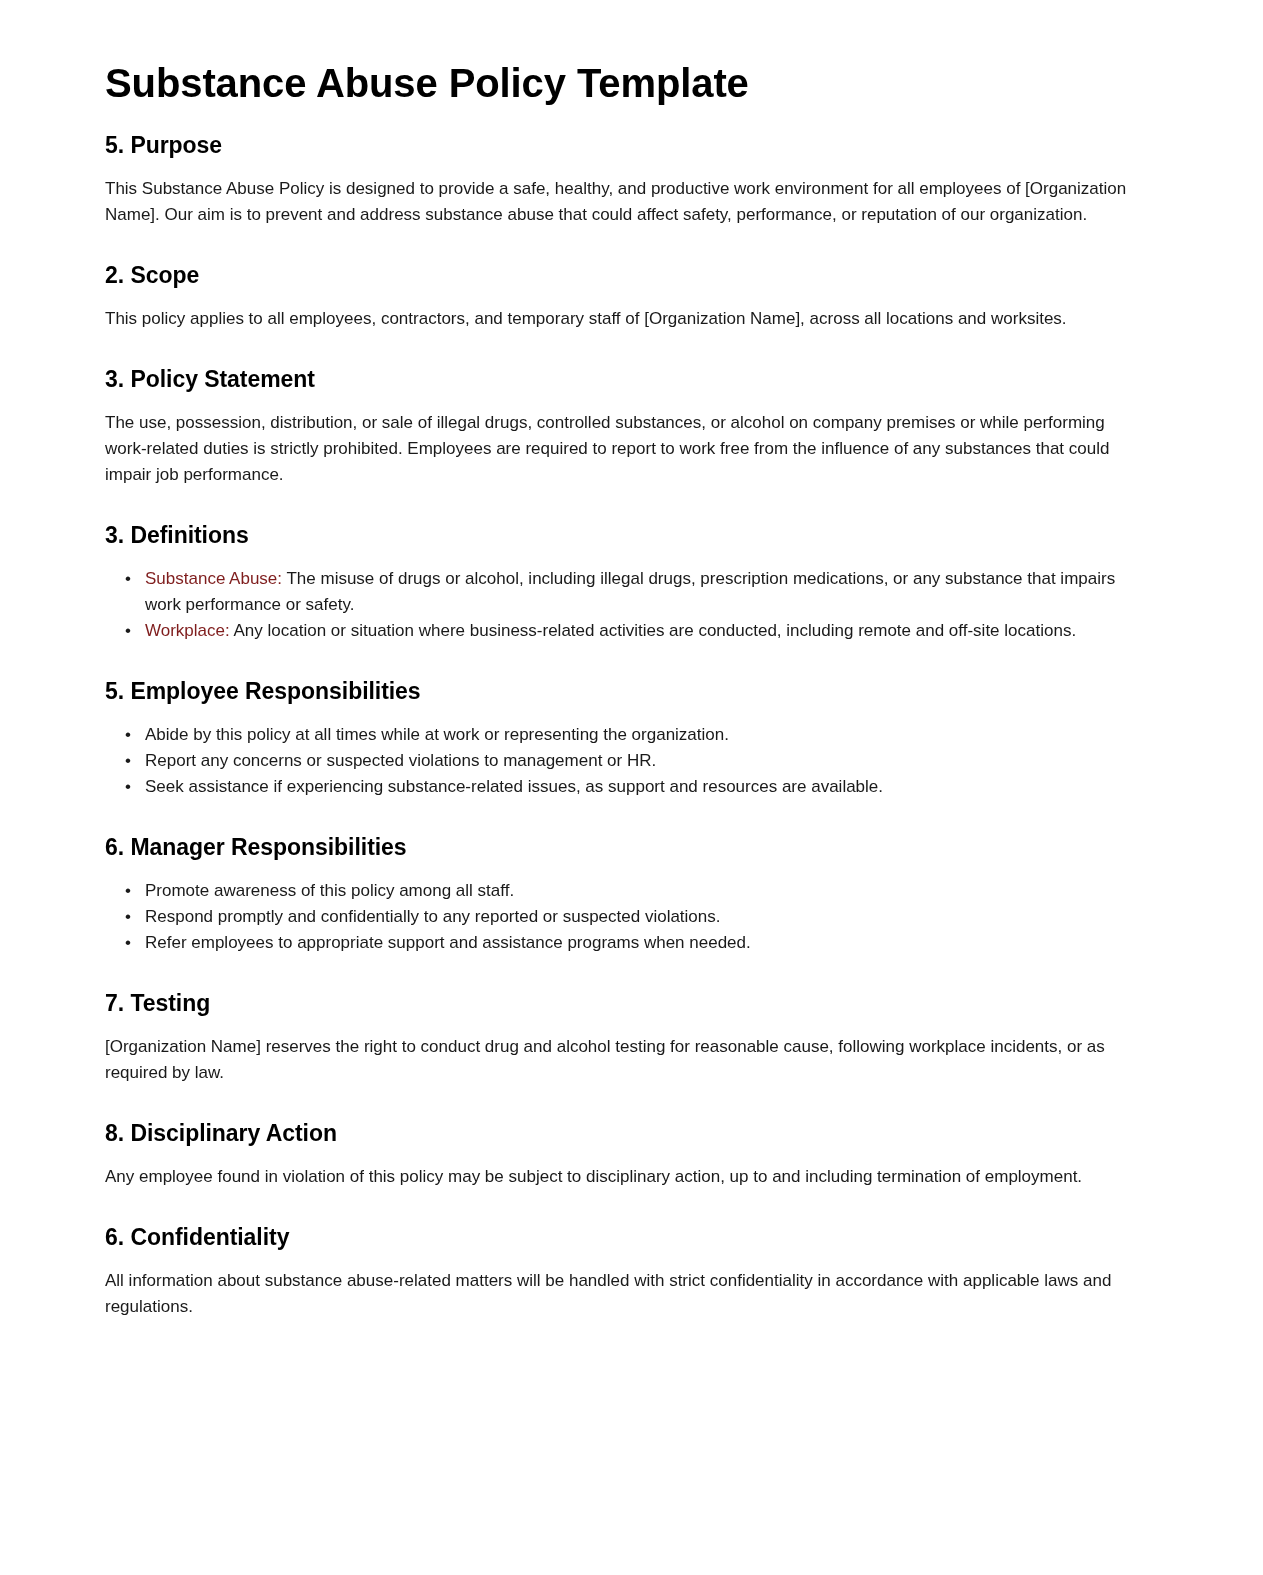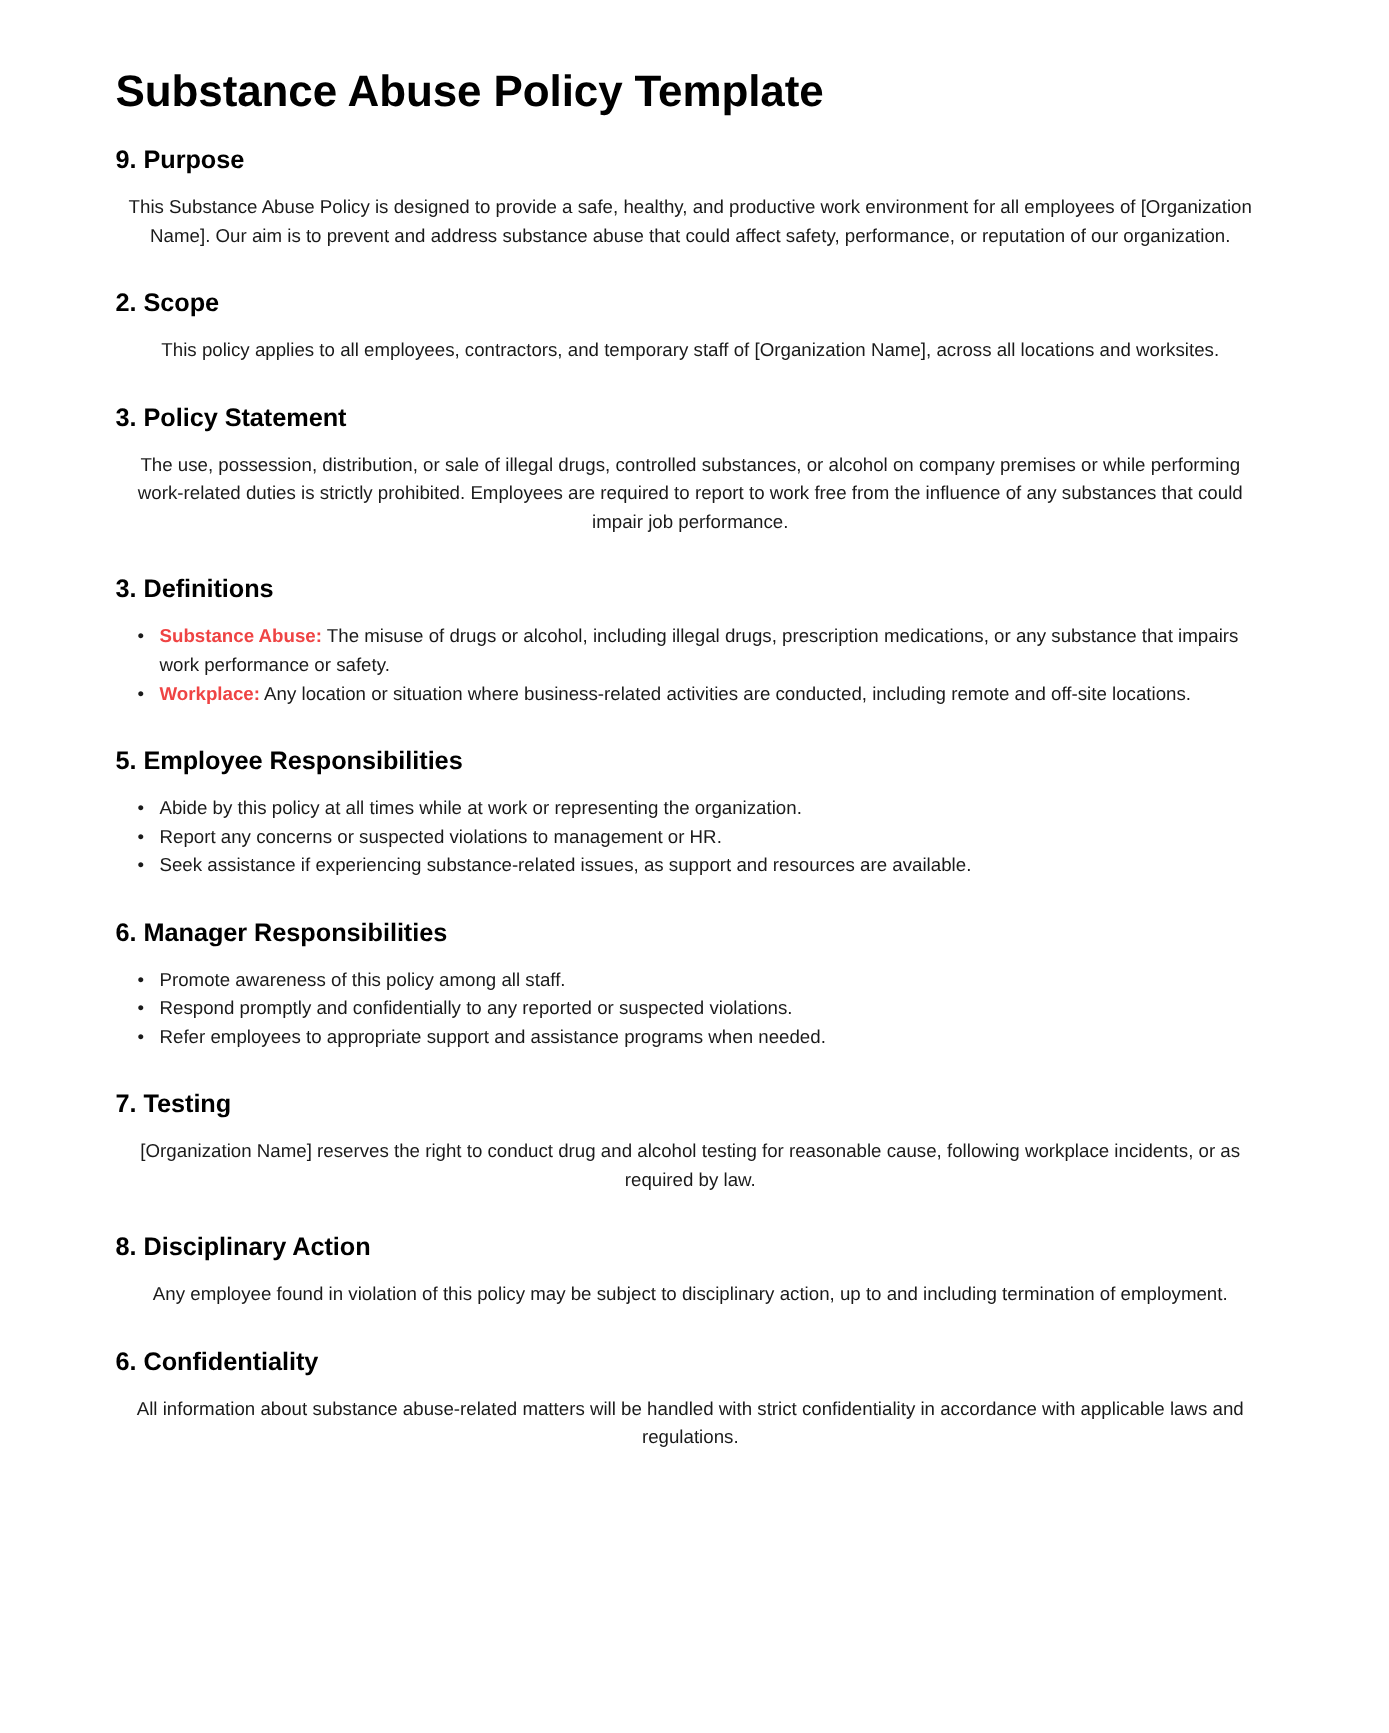--- a/index.html
+++ b/index.html
@@ -42,21 +42,21 @@
     letter-spacing: -0.05px;
   }
   .section:first-of-type > .section-heading {
     margin-top: 26px;
   }
   .para {
     font-size: 17px;
     line-height: 26px;
     color: #1a1a1a;
     margin: 0 0 6px 0;
-    text-align: center;
+    text-align: left;
   }
   ul.bullets {
     list-style: none;
     margin: 0;
     padding: 0;
   }
   ul.bullets > li {
     position: relative;
     font-size: 17px;
     line-height: 26px;
@@ -67,37 +67,37 @@
   ul.bullets > li::before {
     content: "\2022";
     position: absolute;
     left: 2px;
     top: 0;
     font-size: 17px;
     line-height: 26px;
     color: #1a1a1a;
   }
   .lead {
-    font-weight: bold;
-    color: #ef4444;
+    font-weight: normal;
+    color: #7f1d1d;
   }
   .spacer-bottom {
     height: 280px;
   }
 </style>
 </head>
 <body>
 
 <div class="page">
 
   <h1 class="doc-title">Substance Abuse Policy Template</h1>
 
   <div id="sections-root">
       <div class="section">
-        <h2 class="section-heading">9. Purpose</h2>
+        <h2 class="section-heading">5. Purpose</h2>
         <p class="para">This Substance Abuse Policy is designed to provide a safe, healthy, and productive work environment for all employees of [Organization Name]. Our aim is to prevent and address substance abuse that could affect safety, performance, or reputation of our organization.</p>
       </div>
       <div class="section">
         <h2 class="section-heading">2. Scope</h2>
         <p class="para">This policy applies to all employees, contractors, and temporary staff of [Organization Name], across all locations and worksites.</p>
       </div>
       <div class="section">
         <h2 class="section-heading">3. Policy Statement</h2>
         <p class="para">The use, possession, distribution, or sale of illegal drugs, controlled substances, or alcohol on company premises or while performing work-related duties is strictly prohibited. Employees are required to report to work free from the influence of any substances that could impair job performance.</p>
       </div>

